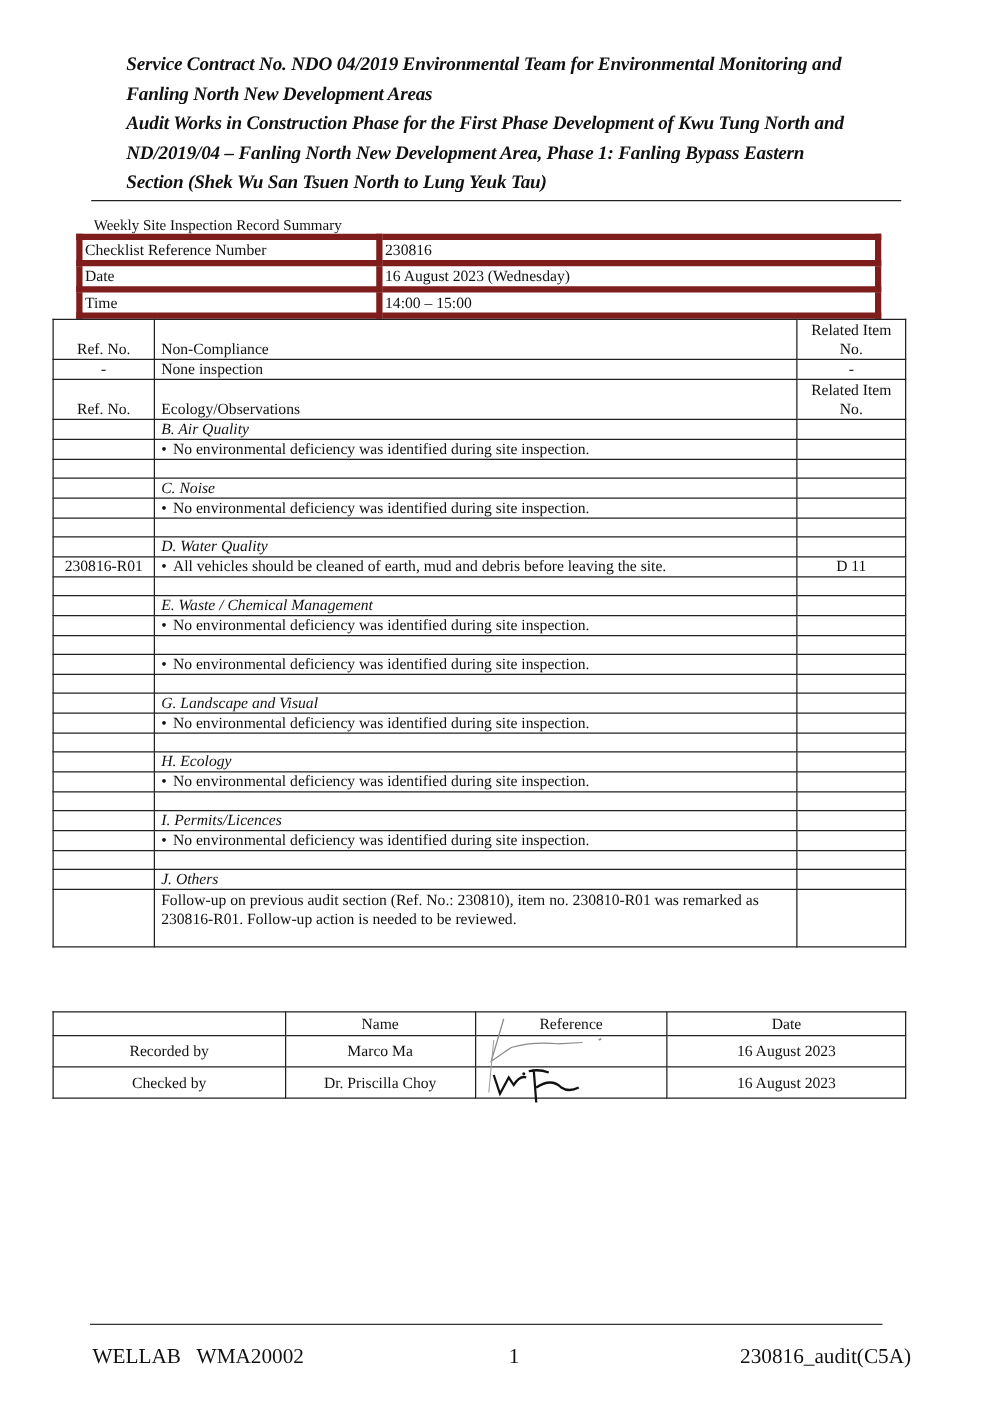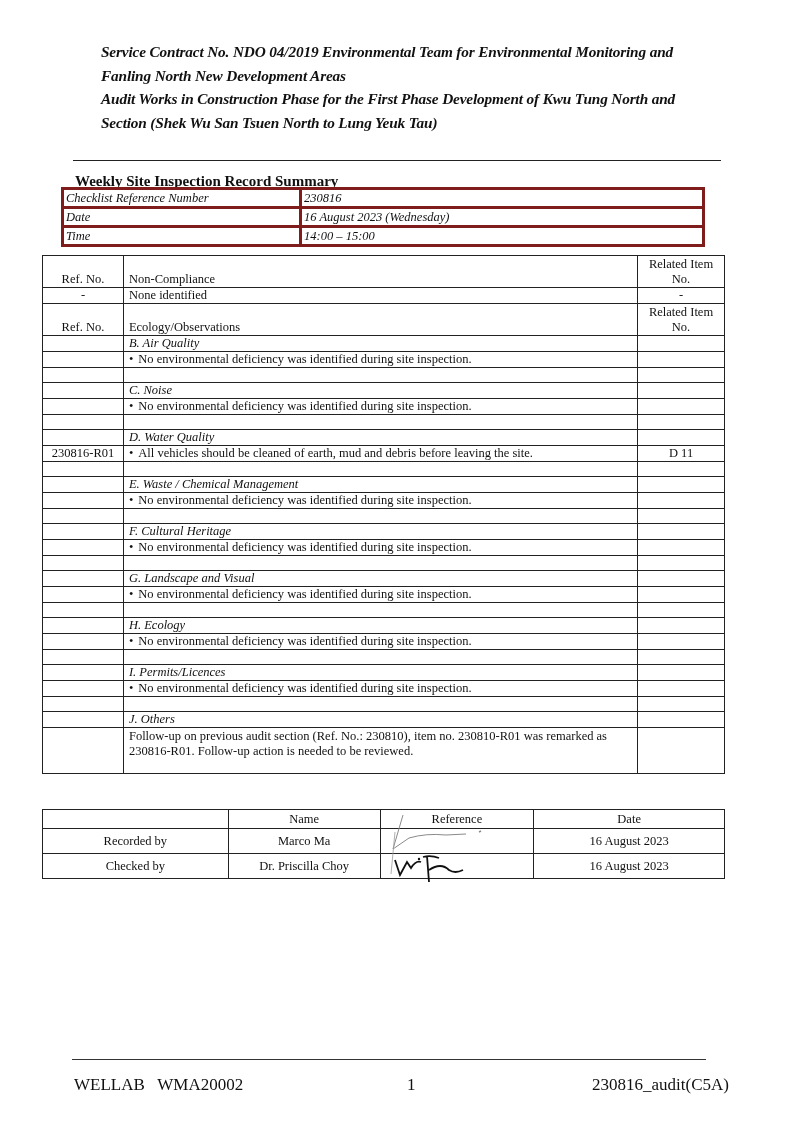--- a/index.html
+++ b/index.html
@@ -4,24 +4,24 @@
 <style>
   html, body { margin: 0; padding: 0; background: #ffffff; }
   body { width: 794px; height: 1123px; position: relative; overflow: hidden;
          font-family: "Liberation Serif", "DejaVu Serif", serif; color: #111; }
   .title { position: absolute; left: 75px; top: 40px; width: 640px;
            font-style: italic; font-weight: bold; font-size: 15.3px; line-height: 23.6px;
            letter-spacing: -0.15px; margin-left: 26px; }
   .title div { white-space: nowrap; }
   .title-rule { position: absolute; left: 73px; top: 160px; width: 648px; height: 0;
                 border-top: 1.5px solid #222; }
-  .summary-label { position: absolute; left: 75px; top: 173px; font-weight: bold; font-size: 15px; }
+  .summary-label { position: absolute; left: 75px; top: 173px; font-weight: normal; font-size: 12px; }
   table { border-collapse: collapse; }
   .summary { position: absolute; left: 61px; top: 187px; width: 644px; font-size: 12.5px; }
-  .summary td { border: 3px solid #7f1d1d; padding: 0 2px; height: 16px; line-height: 16px; font-style: italic; }
+  .summary td { border: 5px solid #7f1d1d; padding: 0 2px; height: 16px; line-height: 16px; }
   .summary td.k { width: 231px; }
   .main { position: absolute; left: 42px; top: 255px; width: 683px; font-size: 12.5px; }
   .main td { border: 1px solid #222; padding: 0 5px; height: 15px; line-height: 15px; vertical-align: bottom; }
   .main col.c1 { width: 81px; } .main col.c2 { width: 515px; } .main col.c3 { width: 87px; }
   .main .hdr td { font-weight: normal; height: 31px; }
   .main .center { text-align: center; }
   .main .cat { font-style: italic; }
   .main .empty td { height: 14px; }
   .main .multi td { height: 44px; vertical-align: top; line-height: 15px; padding-top: 1px; }
   .bullet::before { content: "\2022"; margin-right: 5px; }
@@ -37,20 +37,21 @@
   .footer.center { left: 407px; }
   .footer.right { left: 592px; }
 </style>
 </head>
 <body>
 
 <div class="title">
   <div>Service Contract No. NDO 04/2019 Environmental Team for Environmental Monitoring and</div>
   <div>Fanling North New Development Areas</div>
   <div>Audit Works in Construction Phase for the First Phase Development of Kwu Tung North and</div>
+  <div>ND/2019/04 – Fanling North New Development Area, Phase 1: Fanling Bypass Eastern</div>
   <div>Section (Shek Wu San Tsuen North to Lung Yeuk Tau)</div>
 </div>
 <div class="title-rule"></div>
 
 <div class="summary-label">Weekly Site Inspection Record Summary</div>
 <table class="summary">
   <tbody>
       <tr>
     <td class="k">Checklist Reference Number</td>
     <td>230816</td>
@@ -73,21 +74,21 @@
       <col class="c3">
     </colgroup>
   <tbody id="main-body">
     <tr class="hdr">
       <td class="center">Ref. No.</td>
       <td>Non-Compliance</td>
       <td class="center">Related Item No.</td>
     </tr>
     <tr>
       <td class="center">-</td>
-      <td>None identified</td>
+      <td>None inspection</td>
       <td class="center">-</td>
     </tr>
     <tr class="hdr">
       <td class="center">Ref. No.</td>
       <td>Ecology/Observations</td>
       <td class="center">Related Item No.</td>
     </tr>
   </tbody>
   <tbody id="remarks-body">
       <tr>
@@ -141,25 +142,20 @@
         <td></td>
       </tr>
       <tr>
         <td class="center"></td>
         <td><span class="bullet">No environmental deficiency was identified during site inspection.</span></td>
         <td class="center"></td>
       </tr>
       <tr class="empty">
         <td></td>
         <td></td>
-        <td></td>
-      </tr>
-      <tr>
-        <td></td>
-        <td class="cat">F. Cultural Heritage</td>
         <td></td>
       </tr>
       <tr>
         <td class="center"></td>
         <td><span class="bullet">No environmental deficiency was identified during site inspection.</span></td>
         <td class="center"></td>
       </tr>
       <tr class="empty">
         <td></td>
         <td></td>

